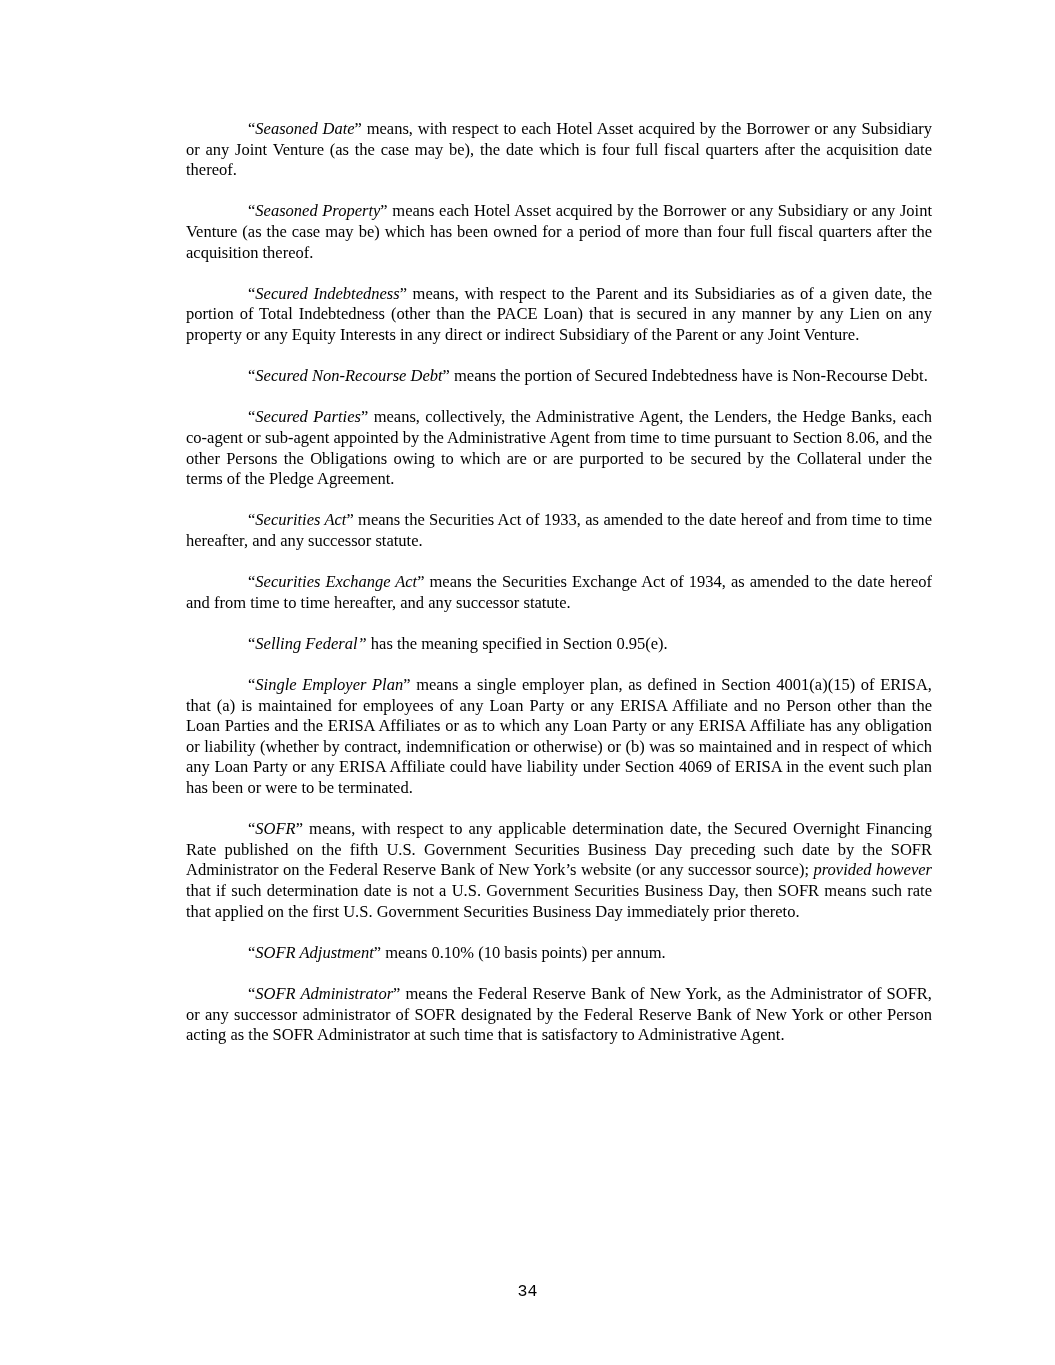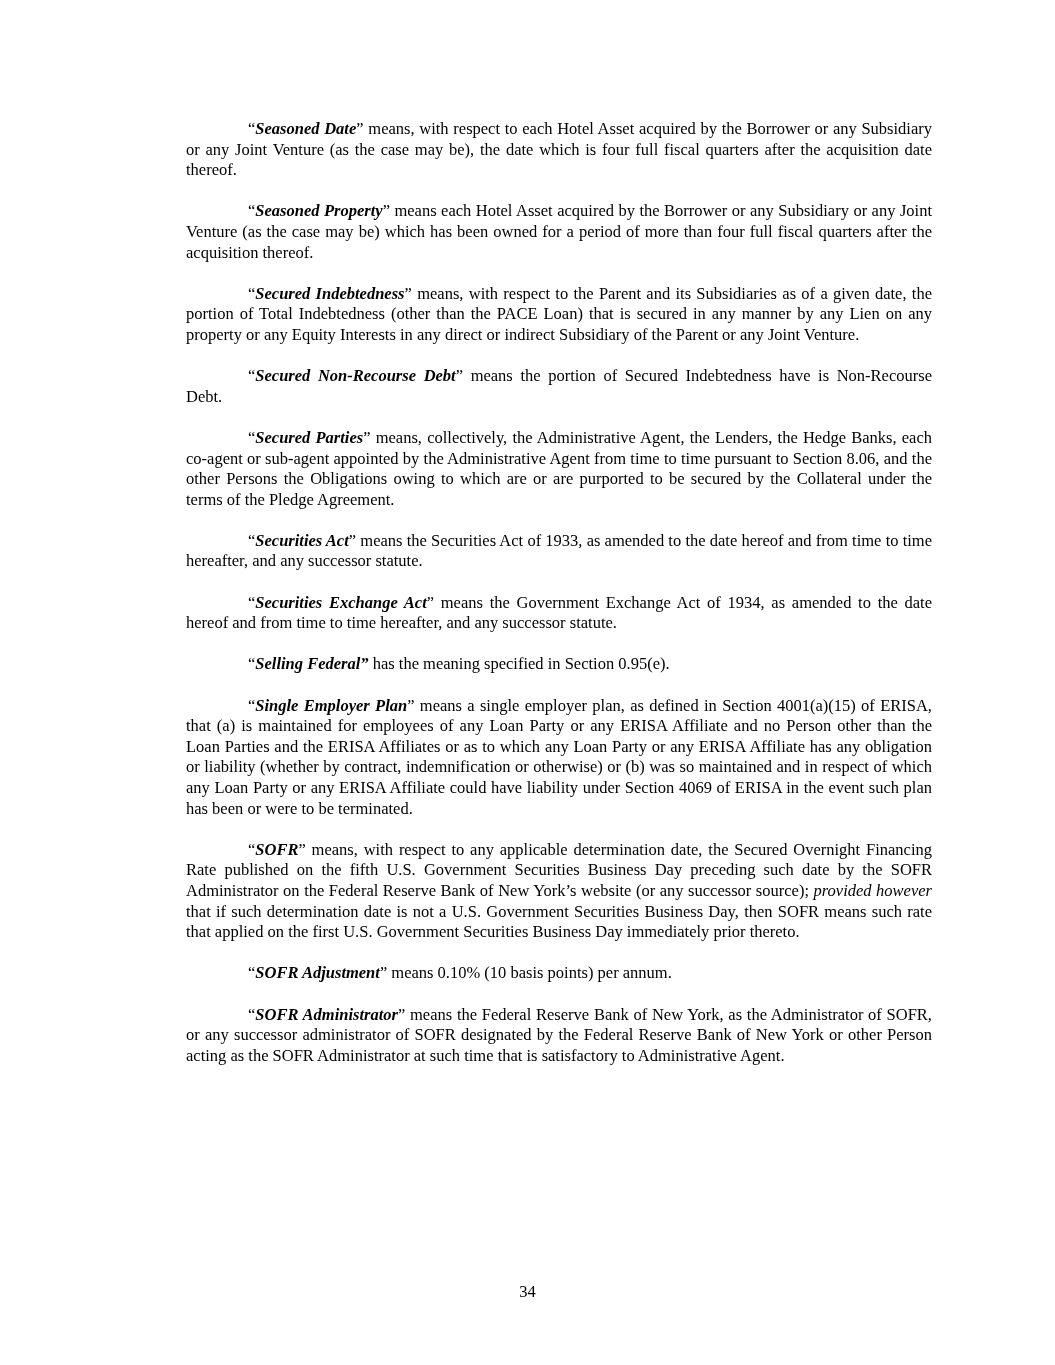--- a/index.html
+++ b/index.html
@@ -27,47 +27,48 @@
   }
   .para {
     margin: 0 0 20.6px 0;
     text-indent: 62px;
   }
   .seg-normal {
     font-weight: normal;
     font-style: normal;
   }
   .seg-term {
-    font-weight: bold;
+    font-weight: normal;
     font-style: italic;
   }
   .seg-italic {
     font-style: italic;
   }
   .page-number {
     position: absolute;
     top: 1282px;
     left: 0;
     width: 100%;
     text-align: center;
     font-size: 16.5px;
+    font-family: Liberation Mono, monospace;
   }
 </style>
 </head>
 <body>
 
 <div class="page">
   <div class="content" id="definitions-list">
       <p class="para"><span class="seg-normal">“</span><span class="seg-term">Seasoned Date</span><span class="seg-normal">” means, with respect to each Hotel Asset acquired by the Borrower or any Subsidiary or any Joint Venture (as the case may be), the date which is four full fiscal quarters after the acquisition date thereof.</span></p>
       <p class="para"><span class="seg-normal">“</span><span class="seg-term">Seasoned Property</span><span class="seg-normal">” means each Hotel Asset acquired by the Borrower or any Subsidiary or any Joint Venture (as the case may be) which has been owned for a period of more than four full fiscal quarters after the acquisition thereof.</span></p>
       <p class="para"><span class="seg-normal">“</span><span class="seg-term">Secured Indebtedness</span><span class="seg-normal">” means, with respect to the Parent and its Subsidiaries as of a given date, the portion of Total Indebtedness (other than the PACE Loan) that is secured in any manner by any Lien on any property or any Equity Interests in any direct or indirect Subsidiary of the Parent or any Joint Venture.</span></p>
       <p class="para"><span class="seg-normal">“</span><span class="seg-term">Secured Non-Recourse Debt</span><span class="seg-normal">” means the portion of Secured Indebtedness have is Non-Recourse Debt.</span></p>
       <p class="para"><span class="seg-normal">“</span><span class="seg-term">Secured Parties</span><span class="seg-normal">” means, collectively, the Administrative Agent, the Lenders, the Hedge Banks, each co-agent or sub-agent appointed by the Administrative Agent from time to time pursuant to Section 8.06, and the other Persons the Obligations owing to which are or are purported to be secured by the Collateral under the terms of the Pledge Agreement.</span></p>
       <p class="para"><span class="seg-normal">“</span><span class="seg-term">Securities Act</span><span class="seg-normal">” means the Securities Act of 1933, as amended to the date hereof and from time to time hereafter, and any successor statute.</span></p>
-      <p class="para"><span class="seg-normal">“</span><span class="seg-term">Securities Exchange Act</span><span class="seg-normal">” means the Government Exchange Act of 1934, as amended to the date hereof and from time to time hereafter, and any successor statute.</span></p>
+      <p class="para"><span class="seg-normal">“</span><span class="seg-term">Securities Exchange Act</span><span class="seg-normal">” means the Securities Exchange Act of 1934, as amended to the date hereof and from time to time hereafter, and any successor statute.</span></p>
       <p class="para"><span class="seg-normal">“</span><span class="seg-term">Selling Federal”</span><span class="seg-normal"> has the meaning specified in Section 0.95(e).</span></p>
       <p class="para"><span class="seg-normal">“</span><span class="seg-term">Single Employer Plan</span><span class="seg-normal">” means a single employer plan, as defined in Section 4001(a)(15) of ERISA, that (a) is maintained for employees of any Loan Party or any ERISA Affiliate and no Person other than the Loan Parties and the ERISA Affiliates or as to which any Loan Party or any ERISA Affiliate has any obligation or liability (whether by contract, indemnification or otherwise) or (b) was so maintained and in respect of which any Loan Party or any ERISA Affiliate could have liability under Section 4069 of ERISA in the event such plan has been or were to be terminated.</span></p>
       <p class="para"><span class="seg-normal">“</span><span class="seg-term">SOFR</span><span class="seg-normal">” means, with respect to any applicable determination date, the Secured Overnight Financing Rate published on the fifth U.S. Government Securities Business Day preceding such date by the SOFR Administrator on the Federal Reserve Bank of New York’s website (or any successor source); </span><span class="seg-italic">provided however</span><span class="seg-normal"> that if such determination date is not a U.S. Government Securities Business Day, then SOFR means such rate that applied on the first U.S. Government Securities Business Day immediately prior thereto.</span></p>
       <p class="para"><span class="seg-normal">“</span><span class="seg-term">SOFR Adjustment</span><span class="seg-normal">” means 0.10% (10 basis points) per annum.</span></p>
       <p class="para"><span class="seg-normal">“</span><span class="seg-term">SOFR Administrator</span><span class="seg-normal">” means the Federal Reserve Bank of New York, as the Administrator of SOFR, or any successor administrator of SOFR designated by the Federal Reserve Bank of New York or other Person acting as the SOFR Administrator at such time that is satisfactory to Administrative Agent.</span></p>
     </div>
   <div class="page-number">34</div>
 </div>
 
 </body></html>

